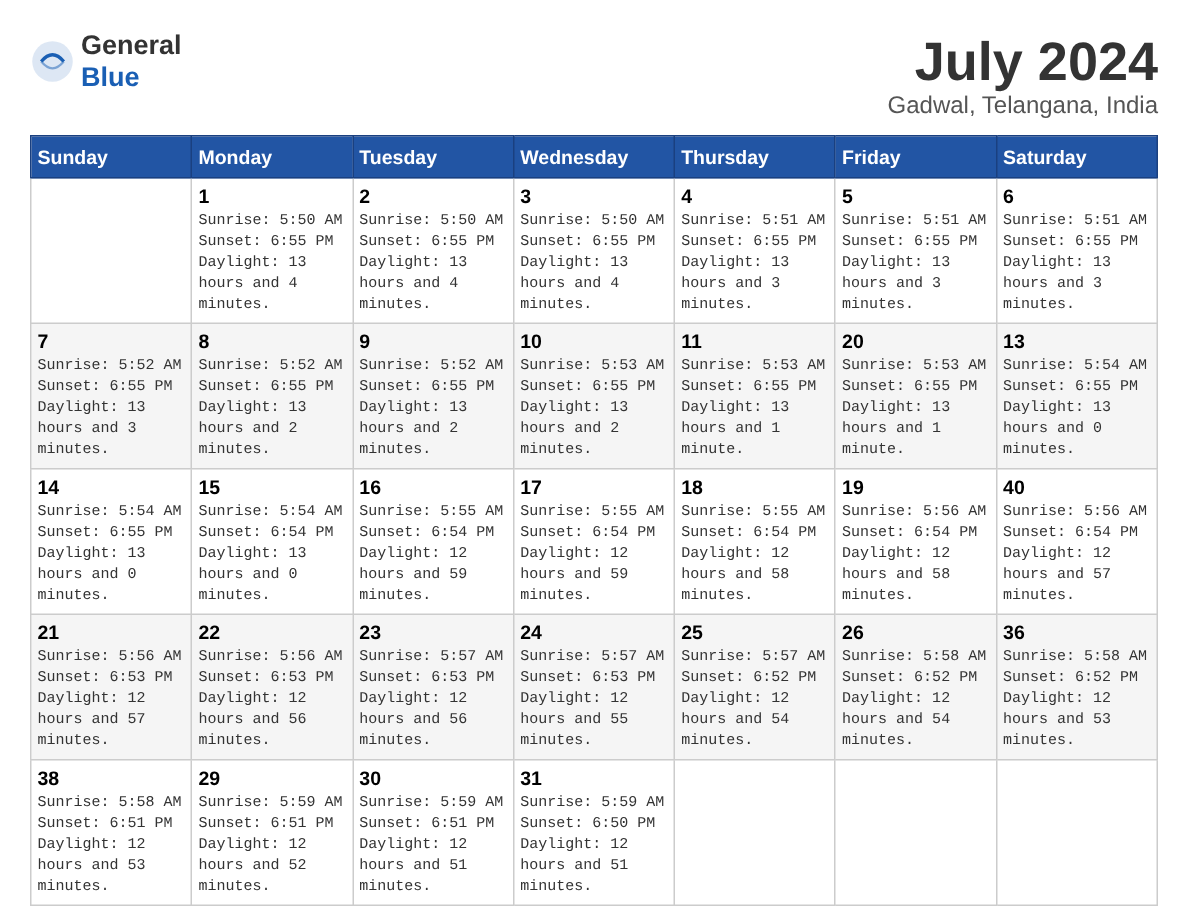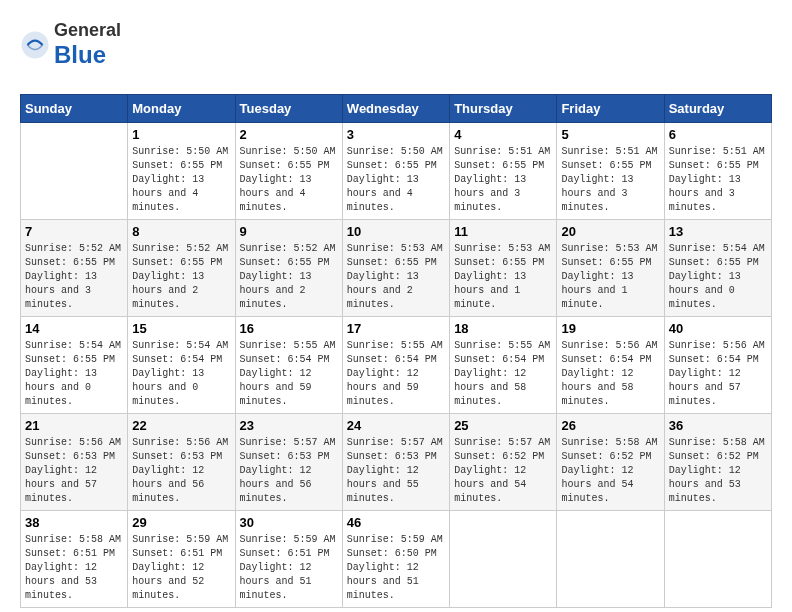--- a/index.html
+++ b/index.html
@@ -7,21 +7,21 @@
       font-family: Arial, sans-serif;
       background: #fff;
       width: 792px;
       min-height: 612px;
       padding: 20px;
     }
     .header-area {
       display: flex;
       justify-content: space-between;
       align-items: flex-start;
-      margin-bottom: 25px;
+      margin-bottom: 10px;
     }
     .logo {
       display: flex;
       align-items: center;
     }
     .logo-icon {
       width: 30px;
       height: 30px;
       margin-right: 4px;
     }
@@ -86,24 +86,26 @@
 
 <div class="header-area">
   <div class="logo">
     <svg class="logo-icon" viewBox="0 0 40 40">
       <circle cx="20" cy="20" r="18" fill="#1a5fb4" opacity="0.15"></circle>
       <path d="M10 20 Q20 8 30 20" stroke="#1a5fb4" stroke-width="3" fill="none"></path>
       <path d="M10 20 Q20 32 30 20" stroke="#1a5fb4" stroke-width="2" fill="none" opacity="0.5"></path>
     </svg>
     <div>
       <span style="font-size:18px;font-weight:bold;color:#333;">General</span><br>
-      <span style="font-size:24px;font-weight:bold;color:#1a5fb4;">Blue</span>
+      <span style="font-size:18px;font-weight:bold;color:#1a5fb4;">Blue</span>
     </div>
   </div>
   <div class="title-area">
+    <div class="month-year">July 2024</div>
+    <div class="location">Gadwal, Telangana, India</div>
   </div>
 </div>
 
 <table>
   <thead>
     <tr>
       <th>Sunday</th>
       <th>Monday</th>
       <th>Tuesday</th>
       <th>Wednesday</th>
@@ -237,21 +239,21 @@
         </td>
         <td>
           <span class="day-number">29</span>
           <div class="day-info">Sunrise: 5:59 AM<br>Sunset: 6:51 PM<br>Daylight: 12 hours and 52 minutes.</div>
         </td>
         <td>
           <span class="day-number">30</span>
           <div class="day-info">Sunrise: 5:59 AM<br>Sunset: 6:51 PM<br>Daylight: 12 hours and 51 minutes.</div>
         </td>
         <td>
-          <span class="day-number">46</span>
+          <span class="day-number">31</span>
           <div class="day-info">Sunrise: 5:59 AM<br>Sunset: 6:50 PM<br>Daylight: 12 hours and 51 minutes.</div>
         </td>
         <td class="empty-cell"></td>
         <td class="empty-cell"></td>
         <td class="empty-cell"></td>
       </tr>
     </tbody>
 </table>
 
 </body></html>

